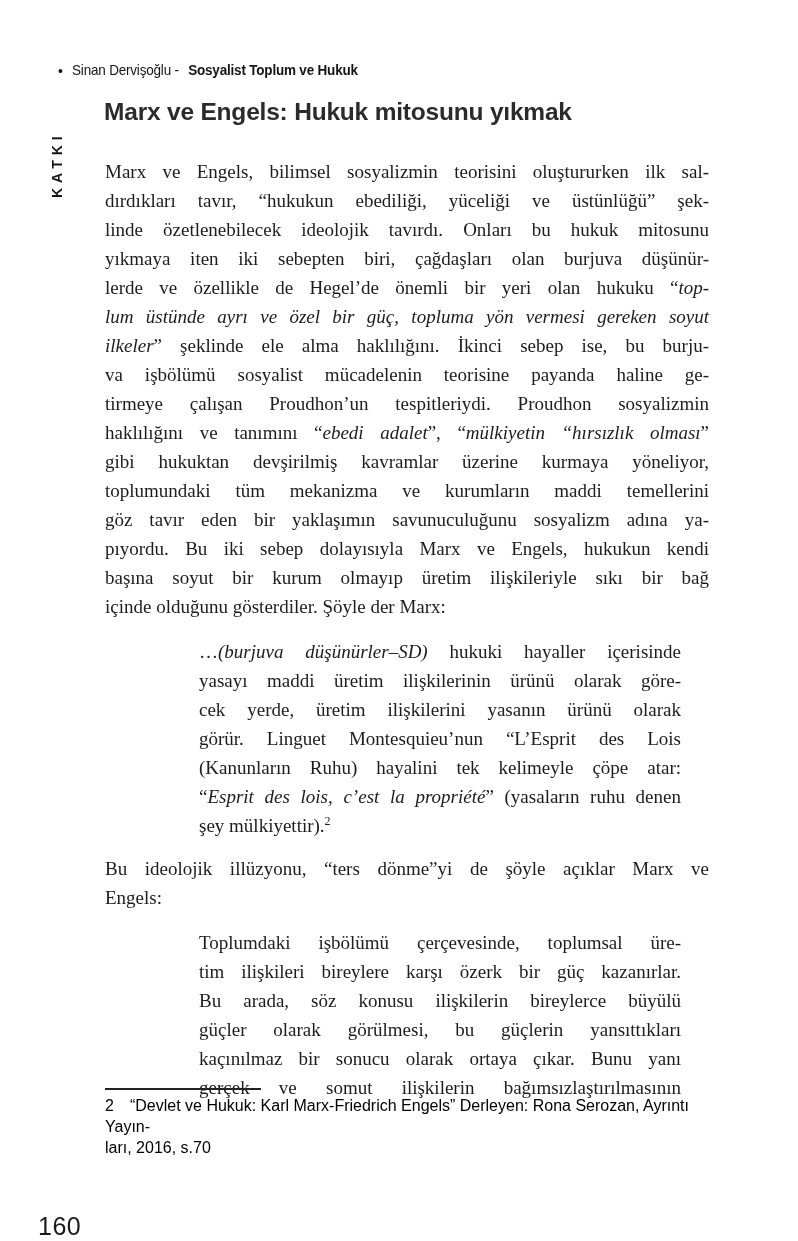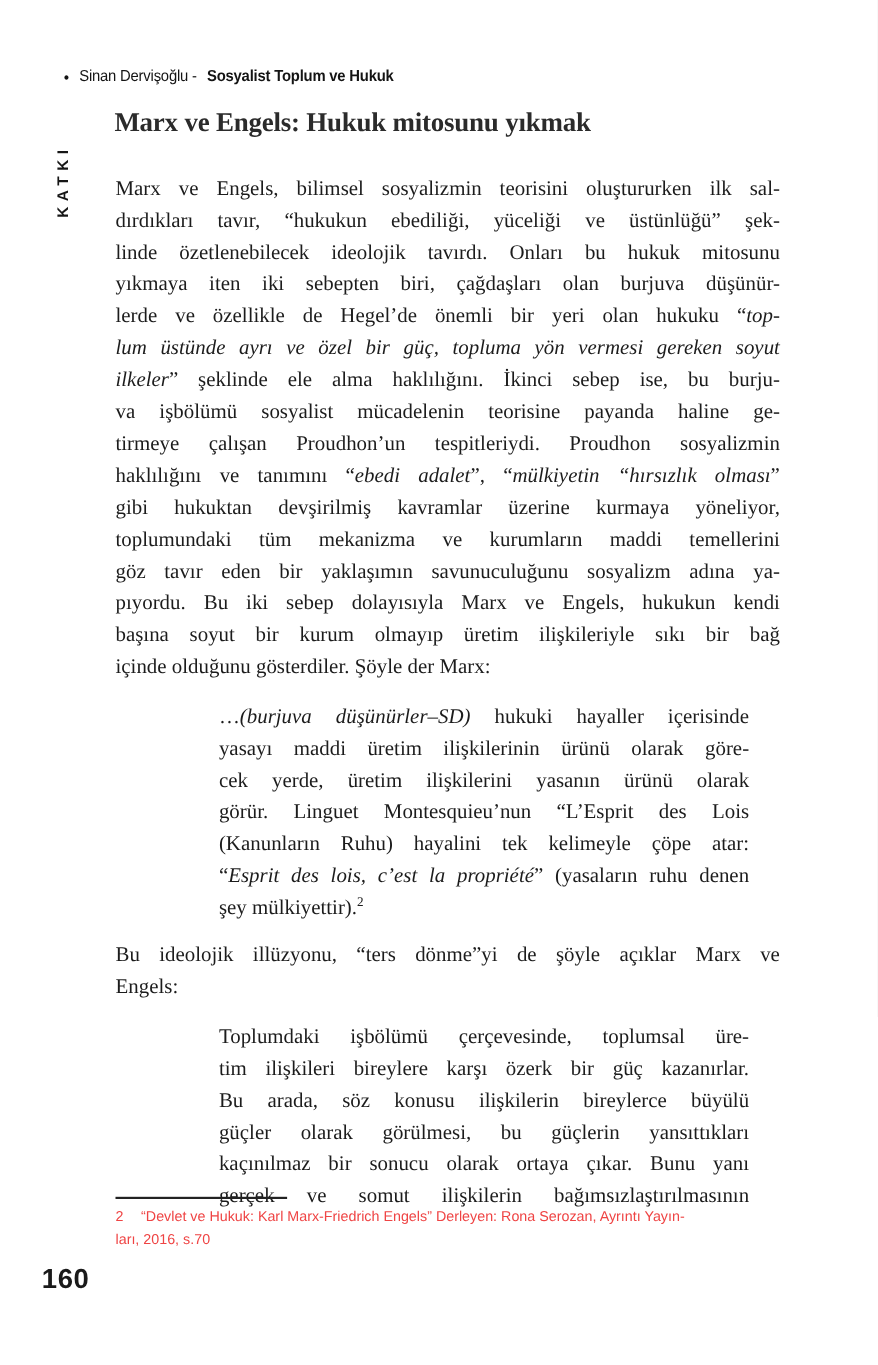--- a/index.html
+++ b/index.html
@@ -34,21 +34,21 @@
   .spine-label{
     position:absolute;left:49px;top:86px;height:112px;
     writing-mode:vertical-rl;transform:rotate(180deg);
     font-family:"Liberation Sans","DejaVu Sans",sans-serif;
     font-weight:700;font-size:14px;letter-spacing:5px;
     color:#161616;
   }
   
   .section-title{
     position:absolute;left:104px;top:98px;width:620px;
-    font-family:Liberation Serif, serif;
+    font-family:Liberation Sans, sans-serif;
     font-weight:700;font-size:24.5px;letter-spacing:-0.2px;
     color:#2b2b2b;white-space:nowrap;
   }
   
   .text-column{
     position:absolute;left:105px;top:157px;width:604px;
     font-size:19px;line-height:29px;color:var(--ink);
   }
   .block .line{
     text-align:justify;
@@ -58,31 +58,31 @@
   .block.quote{
     margin-left:94px;width:482px;
     margin-top:16px;margin-bottom:14px;
   }
   em{font-style:italic;}
   sup{font-size:12px;vertical-align:super;line-height:0;}
   
   .footnote{
     position:absolute;left:105px;top:1088px;width:612px;
     font-family:"Liberation Sans","DejaVu Sans",sans-serif;
-    font-size:13px;line-height:21px;color:#ef4444;
+    font-size:16px;line-height:21px;color:#000000;
   }
   .footnote-rule{
     width:156px;border-top:2px solid #222;margin-bottom:5px;
   }
   .footnote .fn-number{display:inline-block;margin-right:16px;}
   
   .folio{
-    position:absolute;left:38px;top:1149px;
+    position:absolute;left:38px;top:1212px;
     font-family:"Liberation Sans","DejaVu Sans",sans-serif;
-    font-weight:700;font-size:25px;letter-spacing:0.5px;
+    font-weight:400;font-size:25px;letter-spacing:0.5px;
     color:#1a1a1a;
   }
 </style>
 </head>
 <body>
 
 <div class="page">
 
   <div class="running-header">
     <span class="bullet">•</span>

